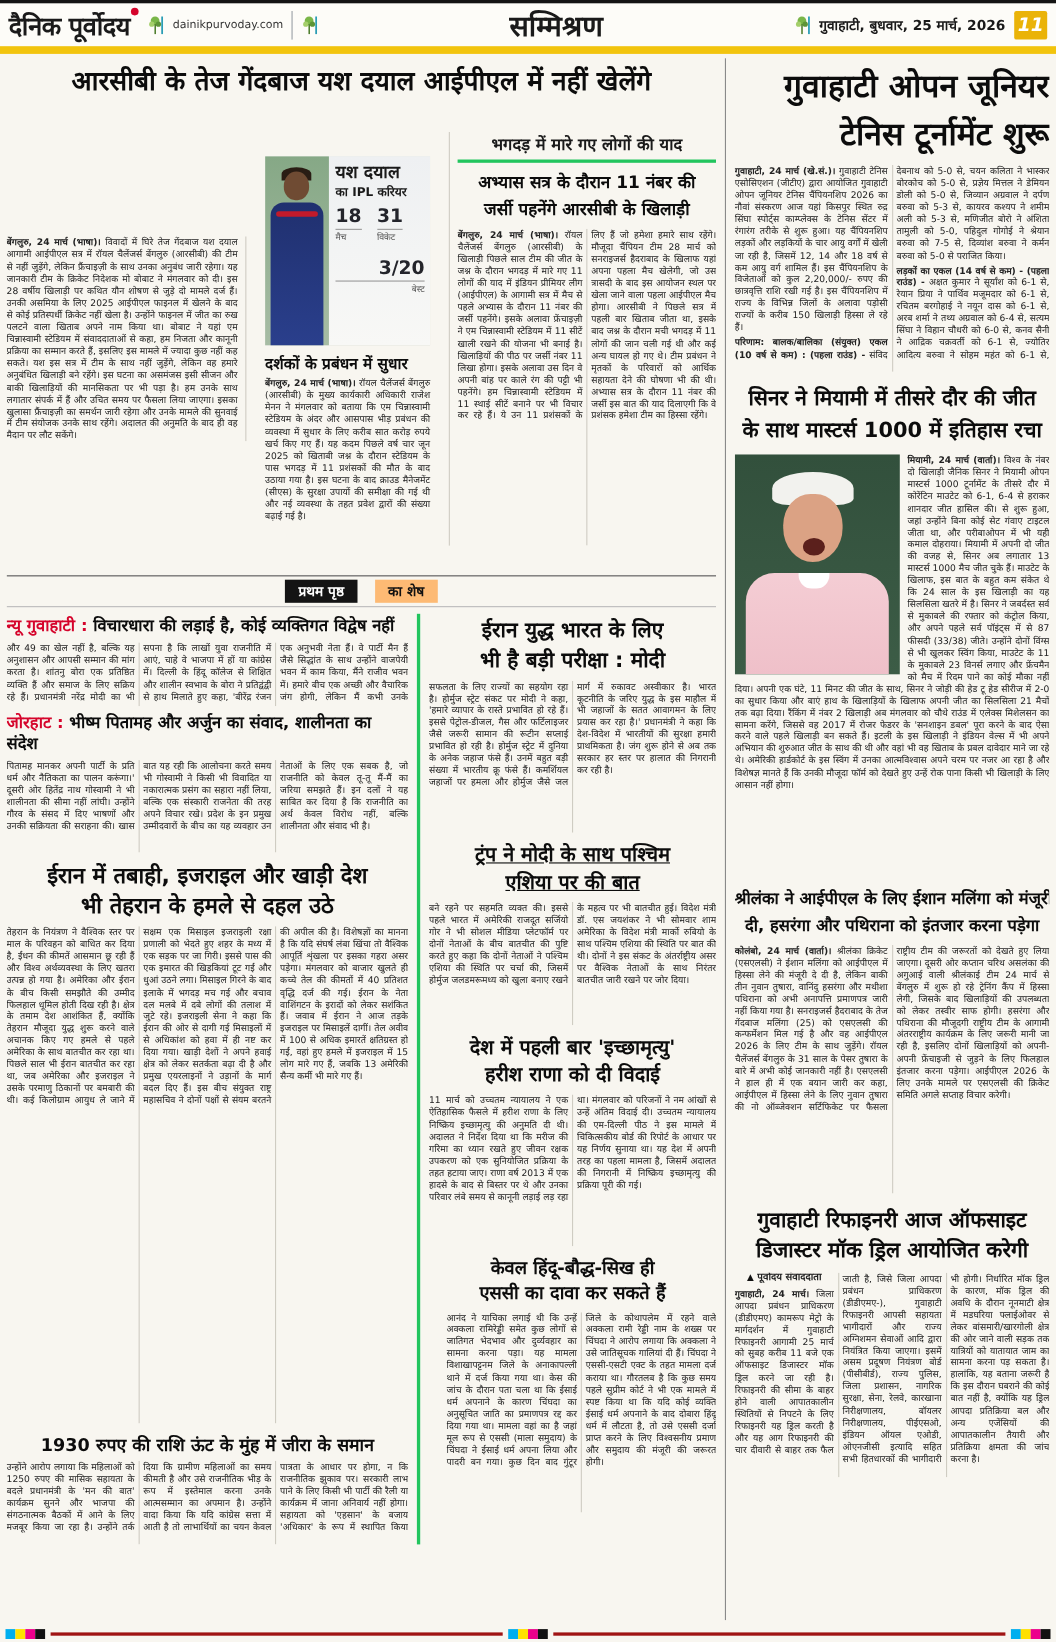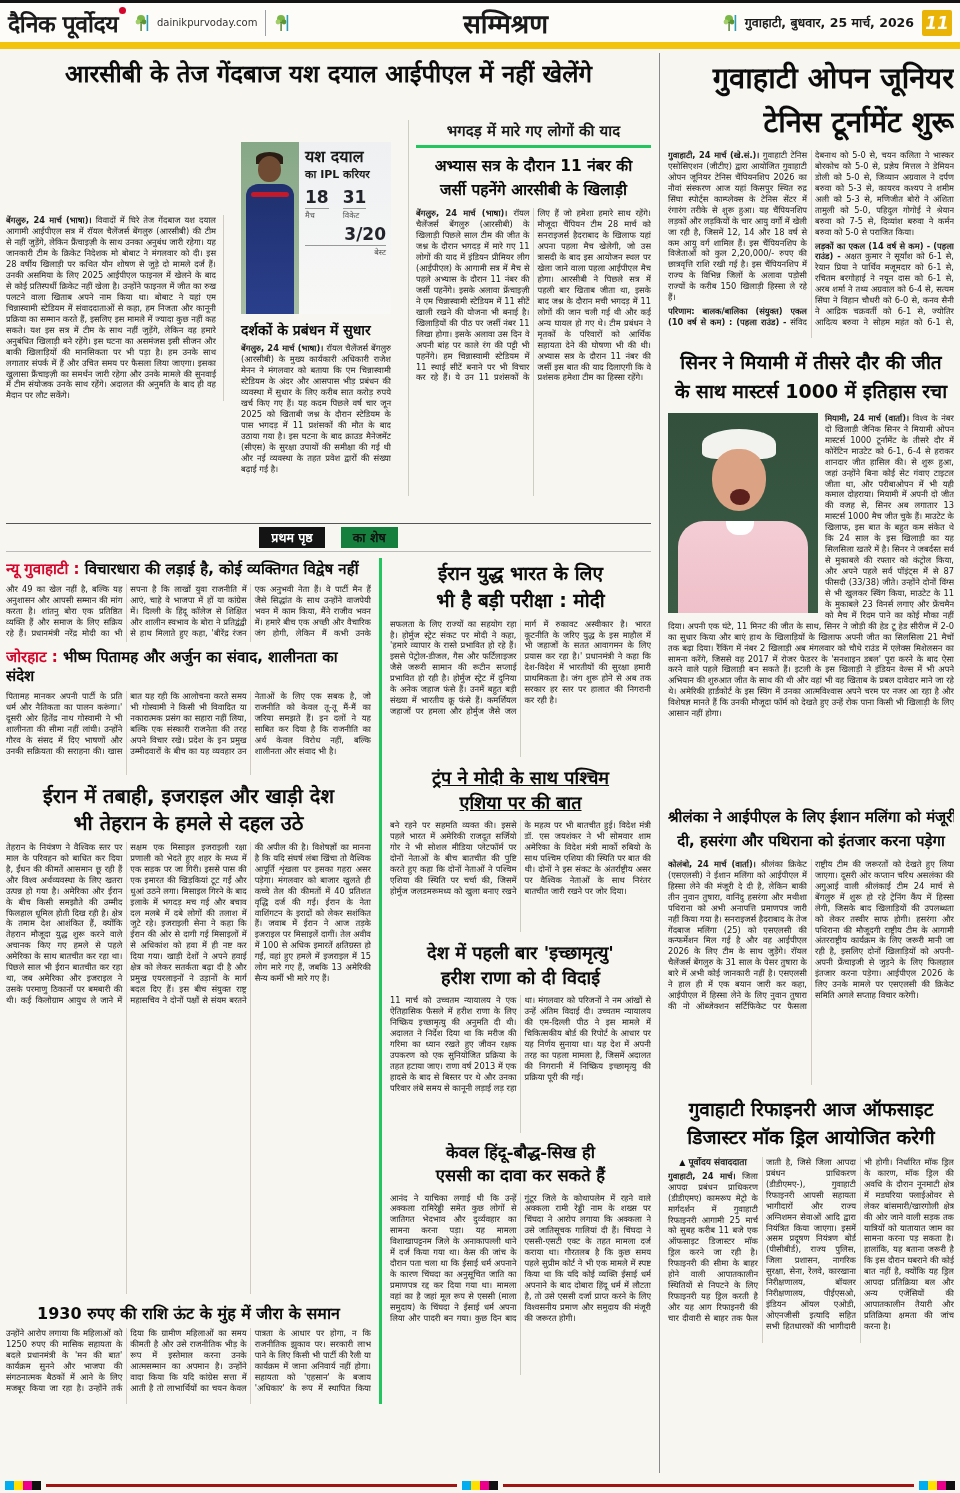--- a/index.html
+++ b/index.html
@@ -51,50 +51,50 @@
   .py-head { position:absolute; top:14px; left:17px; width:23px; height:26px; border-radius:50% 50% 46% 46%; background:#6f4b33; }
   .py-hair { position:absolute; top:10px; left:15px; width:27px; height:12px; border-radius:50% 50% 0 0; background:#2a1d14; }
   .py-torso { position:absolute; top:42px; left:5px; right:5px; bottom:0; border-radius:12px 12px 0 0; background:linear-gradient(180deg,#20306f,#2a3f8c); }
   .py-stripe { position:absolute; top:50px; left:10px; width:38px; height:5px; background:#c21a2a; border-radius:3px; }
   .stats-right { flex:1; padding:6px 5px 4px 6px; background:linear-gradient(180deg,#eef0f2,#f8f8f6); }
   .stats-t1 { font-size:16px; font-weight:800; line-height:1.1; }
   .stats-t2 { font-size:11px; font-weight:700; margin-bottom:8px; }
   .stat-pair-row { display:flex; gap:14px; }
   .stat-val { font-size:17px; font-weight:800; color:#23242b; line-height:1; }
   .stat-lab { font-size:8px; color:#555; border-top:1px solid #999; margin-top:2px; }
-  .stat-best { text-align:right; margin-top:6px; }
+  .stat-best { text-align:right; margin-top:16px; }
   .yash-subhead { font-size:14px; margin:2px 0 4px 0; }
   
   .kicker { font-size:15px; font-weight:800; text-align:center; white-space:nowrap; overflow:hidden; border-bottom:3px solid #22c55e; padding-bottom:5px; margin-bottom:6px; }
   .jersey-h { font-size:15.5px; line-height:1.55; text-align:center; white-space:nowrap; overflow:hidden; margin-bottom:6px; }
   
   .band { margin:6px 0; border-top:1px solid #555; border-bottom:1px solid #bbb; padding:3px 0; display:flex; justify-content:center;gap:16px; }
   .tab-black { background:#141414; color:#fff; font-weight:800; font-size:12.5px; padding:2px 12px; }
-  .tab-gray { background:#15803d; color:#111; font-weight:800; font-size:12.5px; padding:2px 12px; }
+  .tab-gray { background:#fdba74; color:#111; font-weight:800; font-size:12.5px; padding:2px 12px; }
   
   .lower-grid { display:grid; grid-template-columns:376px 1fr; column-gap:8px; }
   .lg-left { border-right:3px solid #22c55e; padding-right:8px; overflow:hidden; }
   .lg-right { overflow:hidden; }
   .h-prefix { font-size:15px; line-height:1.3; margin:2px 0 4px 0; }
   .h-iran { font-size:20px; line-height:1.35; text-align:center; margin:8px 0 5px 0; }
   .h-1250 { font-size:16px; text-align:center; white-space:nowrap; overflow:hidden; margin:8px 0 4px 0; }
   .h-mid { text-align:center; line-height:1.4; margin:2px 0 5px 0; }
   .h-iranmodi { font-size:19px; }
   .h-trump { font-size:18px; margin-top:8px;text-decoration:underline; }
   .h-euth { font-size:18px; margin-top:8px; }
   .h-sc { font-size:16.5px; margin-top:8px; }
   .blk { overflow:hidden; }
   .blk-ideology-body { height:58px; }
   .blk-jorhat-body { height:84px; }
   .blk-iran-body { height:452px; }
   .blk-1250-body { height:76px; }
   .blk-iranmodi-body { height:138px; }
   .blk-trump-body { height:112px; }
   .blk-euth-body { height:138px; }
-  .blk-sc-body { height:182px; }
+  .blk-sc-body { height:182px;margin-left:16px; }
   
   .h-tennis { font-size:29px; line-height:1.5; text-align:right; margin:4px 0 6px 0; }
   .h-sinner { font-size:19px; line-height:1.55; text-align:center; white-space:nowrap; overflow:hidden; margin:10px 0 6px 0; }
   .h-lanka { font-size:15px; line-height:1.6; text-align:center; white-space:nowrap; overflow:hidden; margin:10px 0 6px 0; }
   .h-refinery { font-size:19px; line-height:1.5; text-align:center; margin:10px 0 5px 0; }
   .tennis-body { height:188px; }
   .lanka-body { height:226px; }
   .refinery-body { height:186px; }
   .sinner-block { height:382px; overflow:hidden; }
   .sinner-photo { float:left; width:150px; height:200px; margin:0 7px 3px 0; position:relative; background:linear-gradient(180deg,#32503c,#3c5c46); overflow:hidden; }

